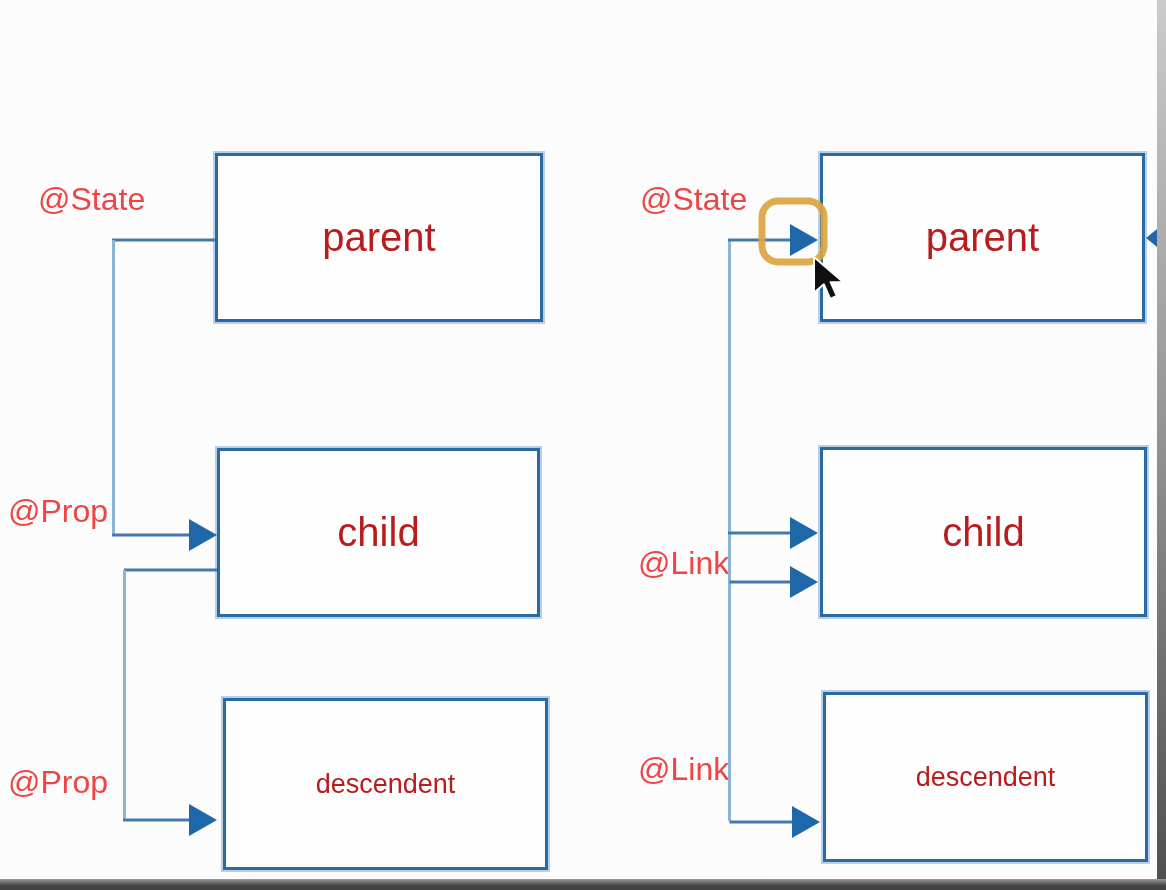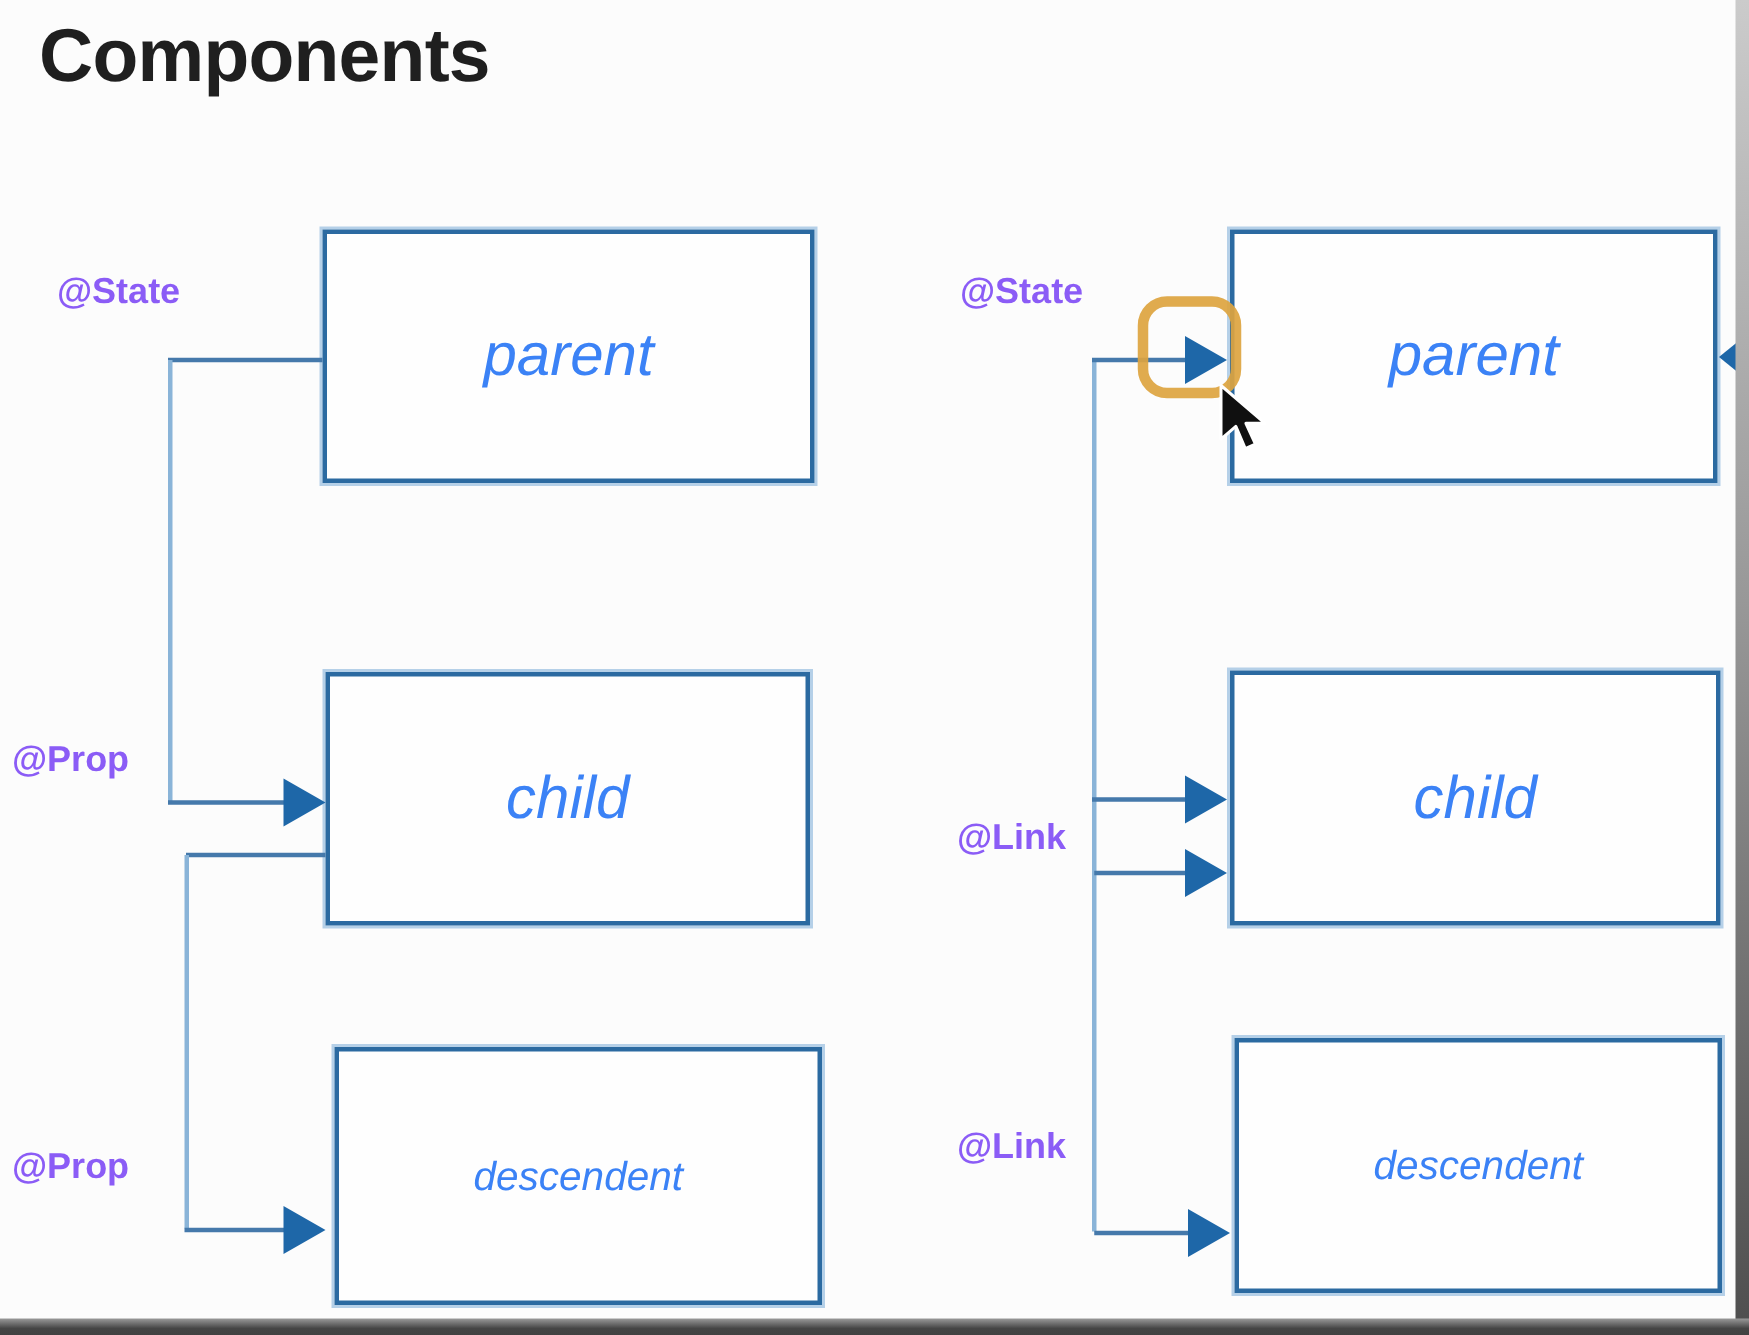--- a/index.html
+++ b/index.html
@@ -9,32 +9,32 @@
   }
   .title{
     position:absolute;left:26px;top:8px;
     font-size:50px;font-weight:600;color:#1f1f1f;letter-spacing:-0.5px;
   }
   .box{
     position:absolute;box-sizing:border-box;
     background:#fefefe;border:3px solid #2b6aa1;
     box-shadow:0 0 0 2px #b5d0e8;
     display:flex;align-items:center;justify-content:center;
-    font-weight:500;color:#3b82f6;font-style:italic;
+    font-weight:500;color:#b91c1c;
   }
   .box-lg{font-size:40px;}
   .box-sm{font-size:27px;}
   .l-parent{left:215px;top:153px;width:328px;height:169px;}
   .l-child {left:217px;top:448px;width:323px;height:169px;}
   .l-desc  {left:223px;top:698px;width:325px;height:172px;}
   .r-parent{left:820px;top:153px;width:325px;height:169px;}
   .r-child {left:820px;top:447px;width:327px;height:170px;}
   .r-desc  {left:823px;top:692px;width:325px;height:170px;}
   .lbl{
-    position:absolute;font-size:24px;font-weight:700;color:#8b5cf6;white-space:nowrap;
+    position:absolute;font-size:32px;font-weight:400;color:#ef4444;white-space:nowrap;
   }
   .l-state{left:38px;top:181px;}
   .l-prop1{left:8px;top:493px;}
   .l-prop2{left:8px;top:764px;}
   .r-state{left:640px;top:181px;}
   .r-link1{left:638px;top:545px;}
   .r-link2{left:638px;top:751px;}
   .overlay{position:absolute;left:0;top:0;pointer-events:none;}
   .overlay .v{stroke:#8ab4d8;stroke-width:3;fill:none;}
   .overlay .h{stroke:#4579ab;stroke-width:3;fill:none;}
@@ -46,21 +46,20 @@
   .edge-bottom{
     position:absolute;left:0;bottom:0;width:1166px;height:11px;
     background:linear-gradient(to bottom,#9a9a9a,#454545 60%,#414141);
   }
 </style>
 </head>
 <body>
 
 <div class="canvas">
 
-  <div class="title">Components</div>
 
   <div class="box box-lg l-parent">parent</div>
   <div class="box box-lg l-child">child</div>
   <div class="box box-sm l-desc">descendent</div>
   <div class="lbl l-state">@State</div>
   <div class="lbl l-prop1">@Prop</div>
   <div class="lbl l-prop2">@Prop</div>
 
   <div class="box box-lg r-parent">parent</div>
   <div class="box box-lg r-child">child</div>

